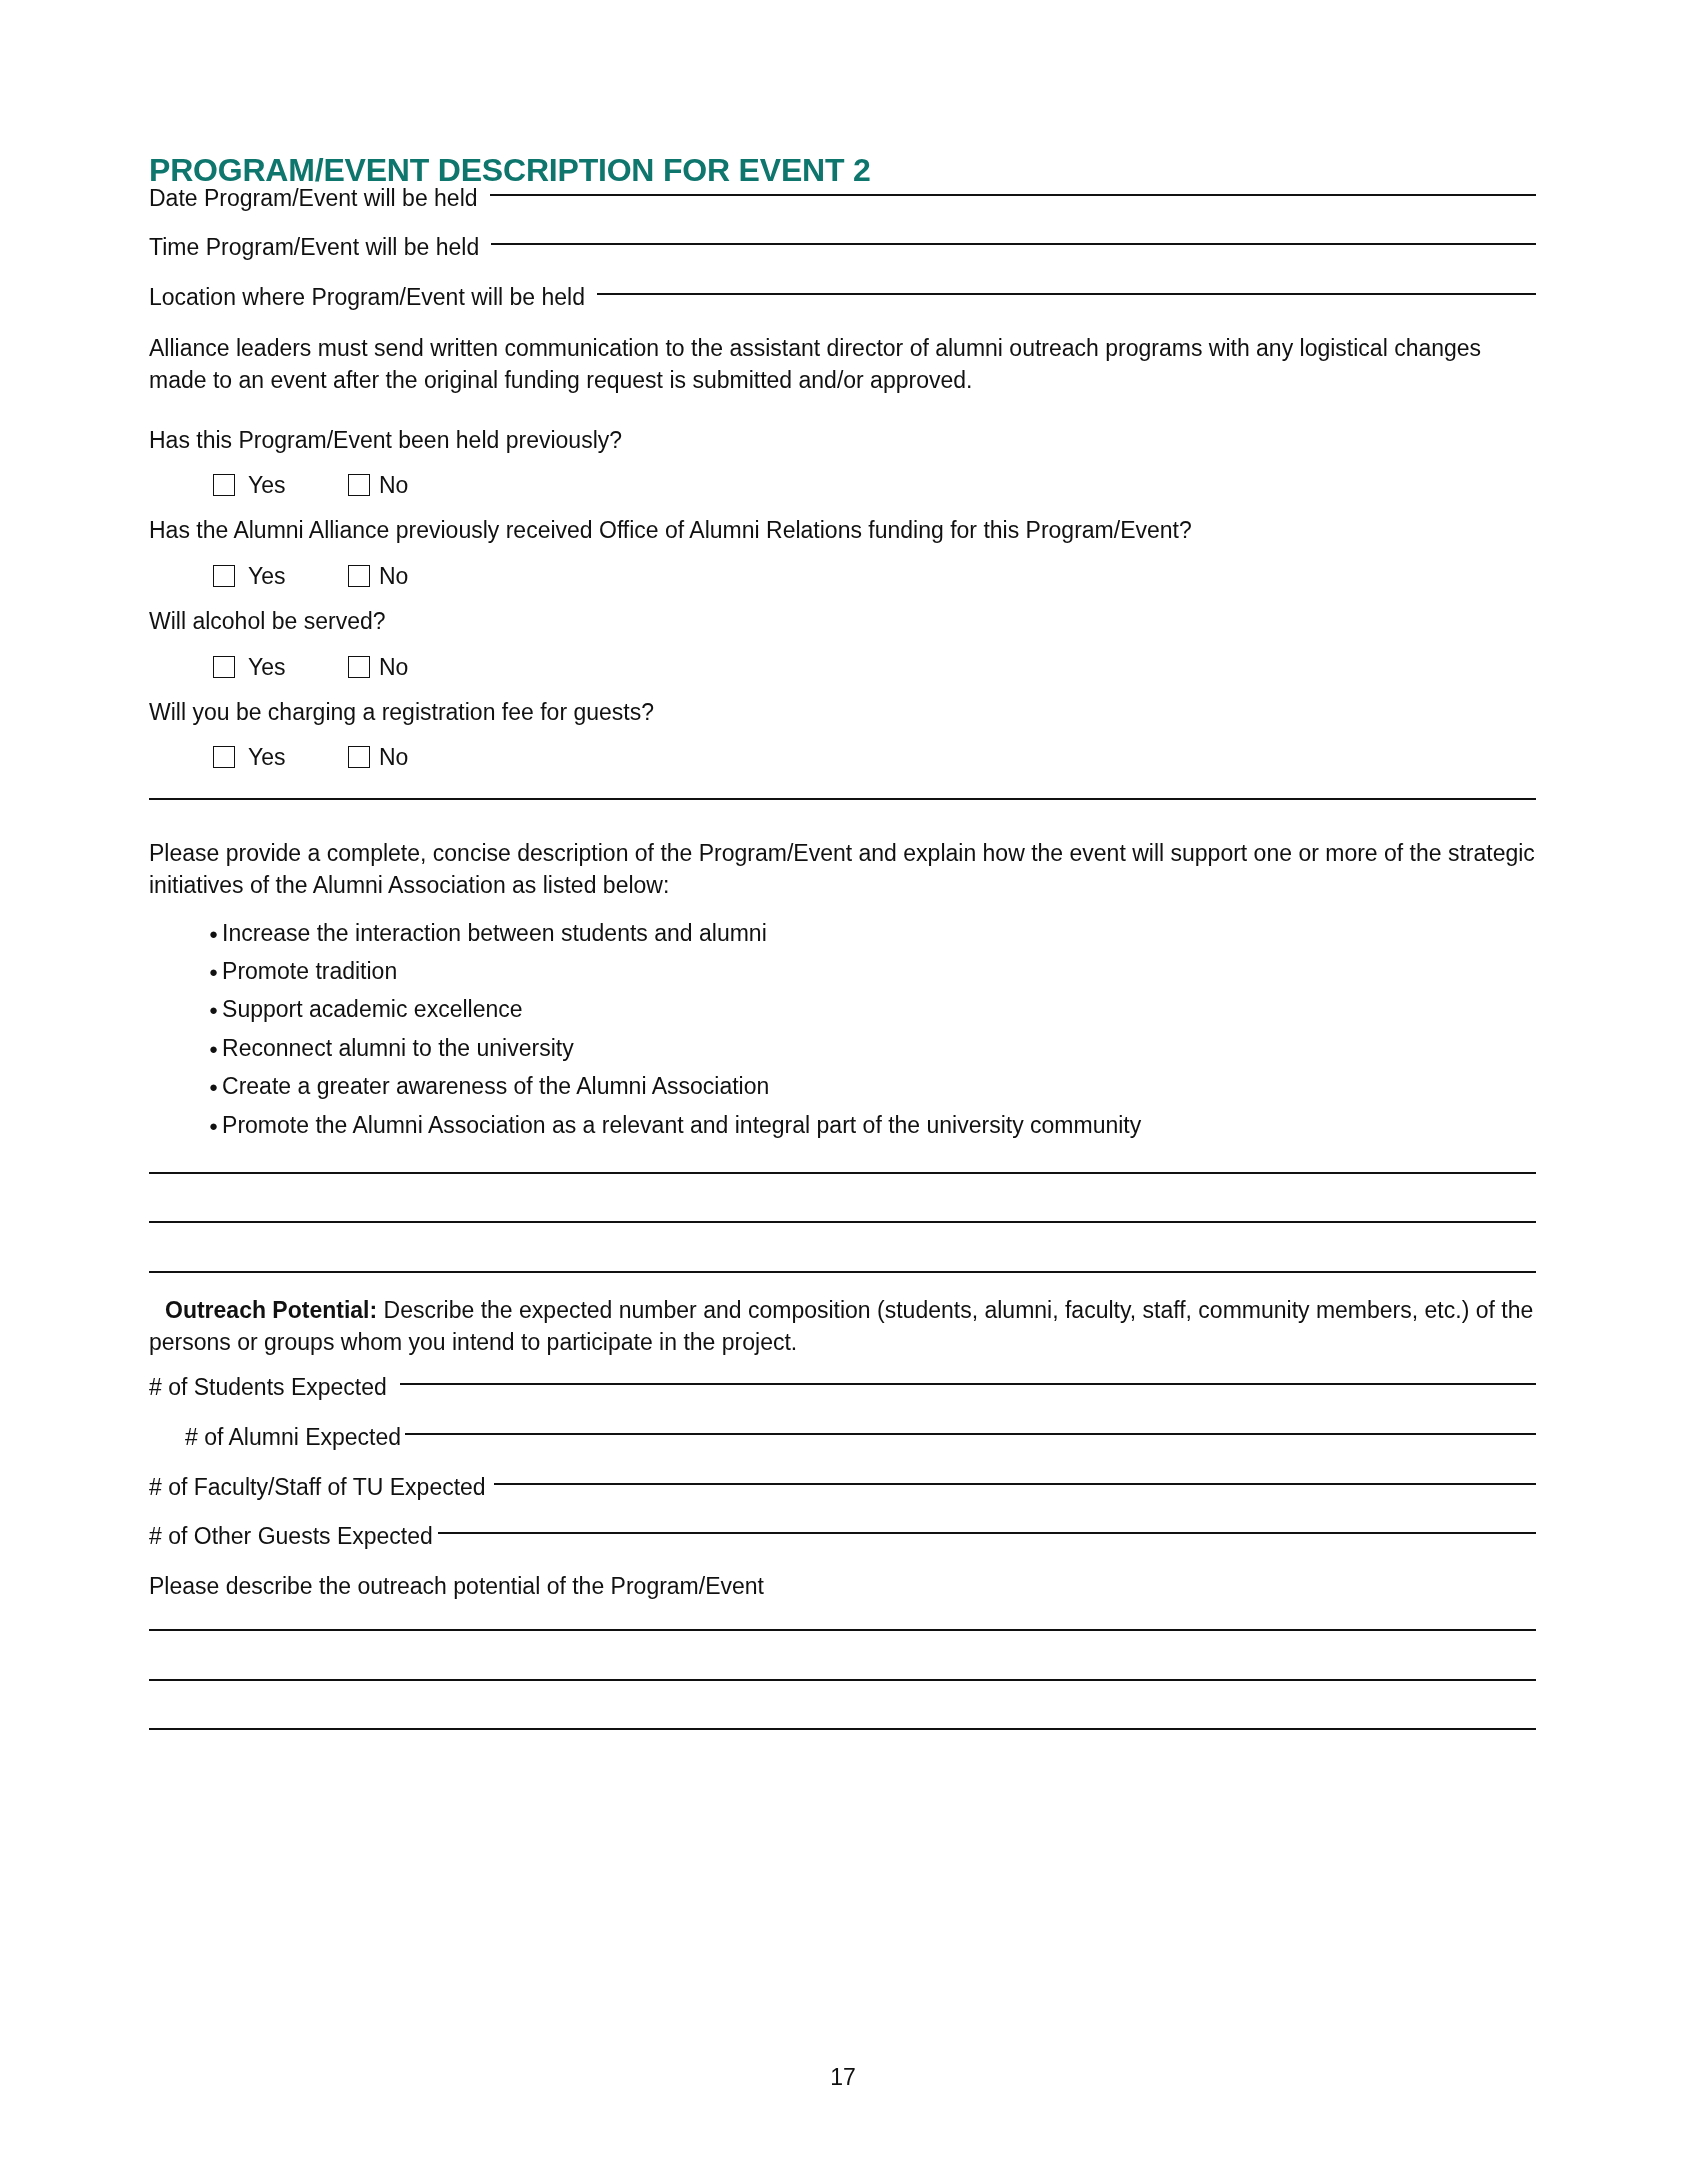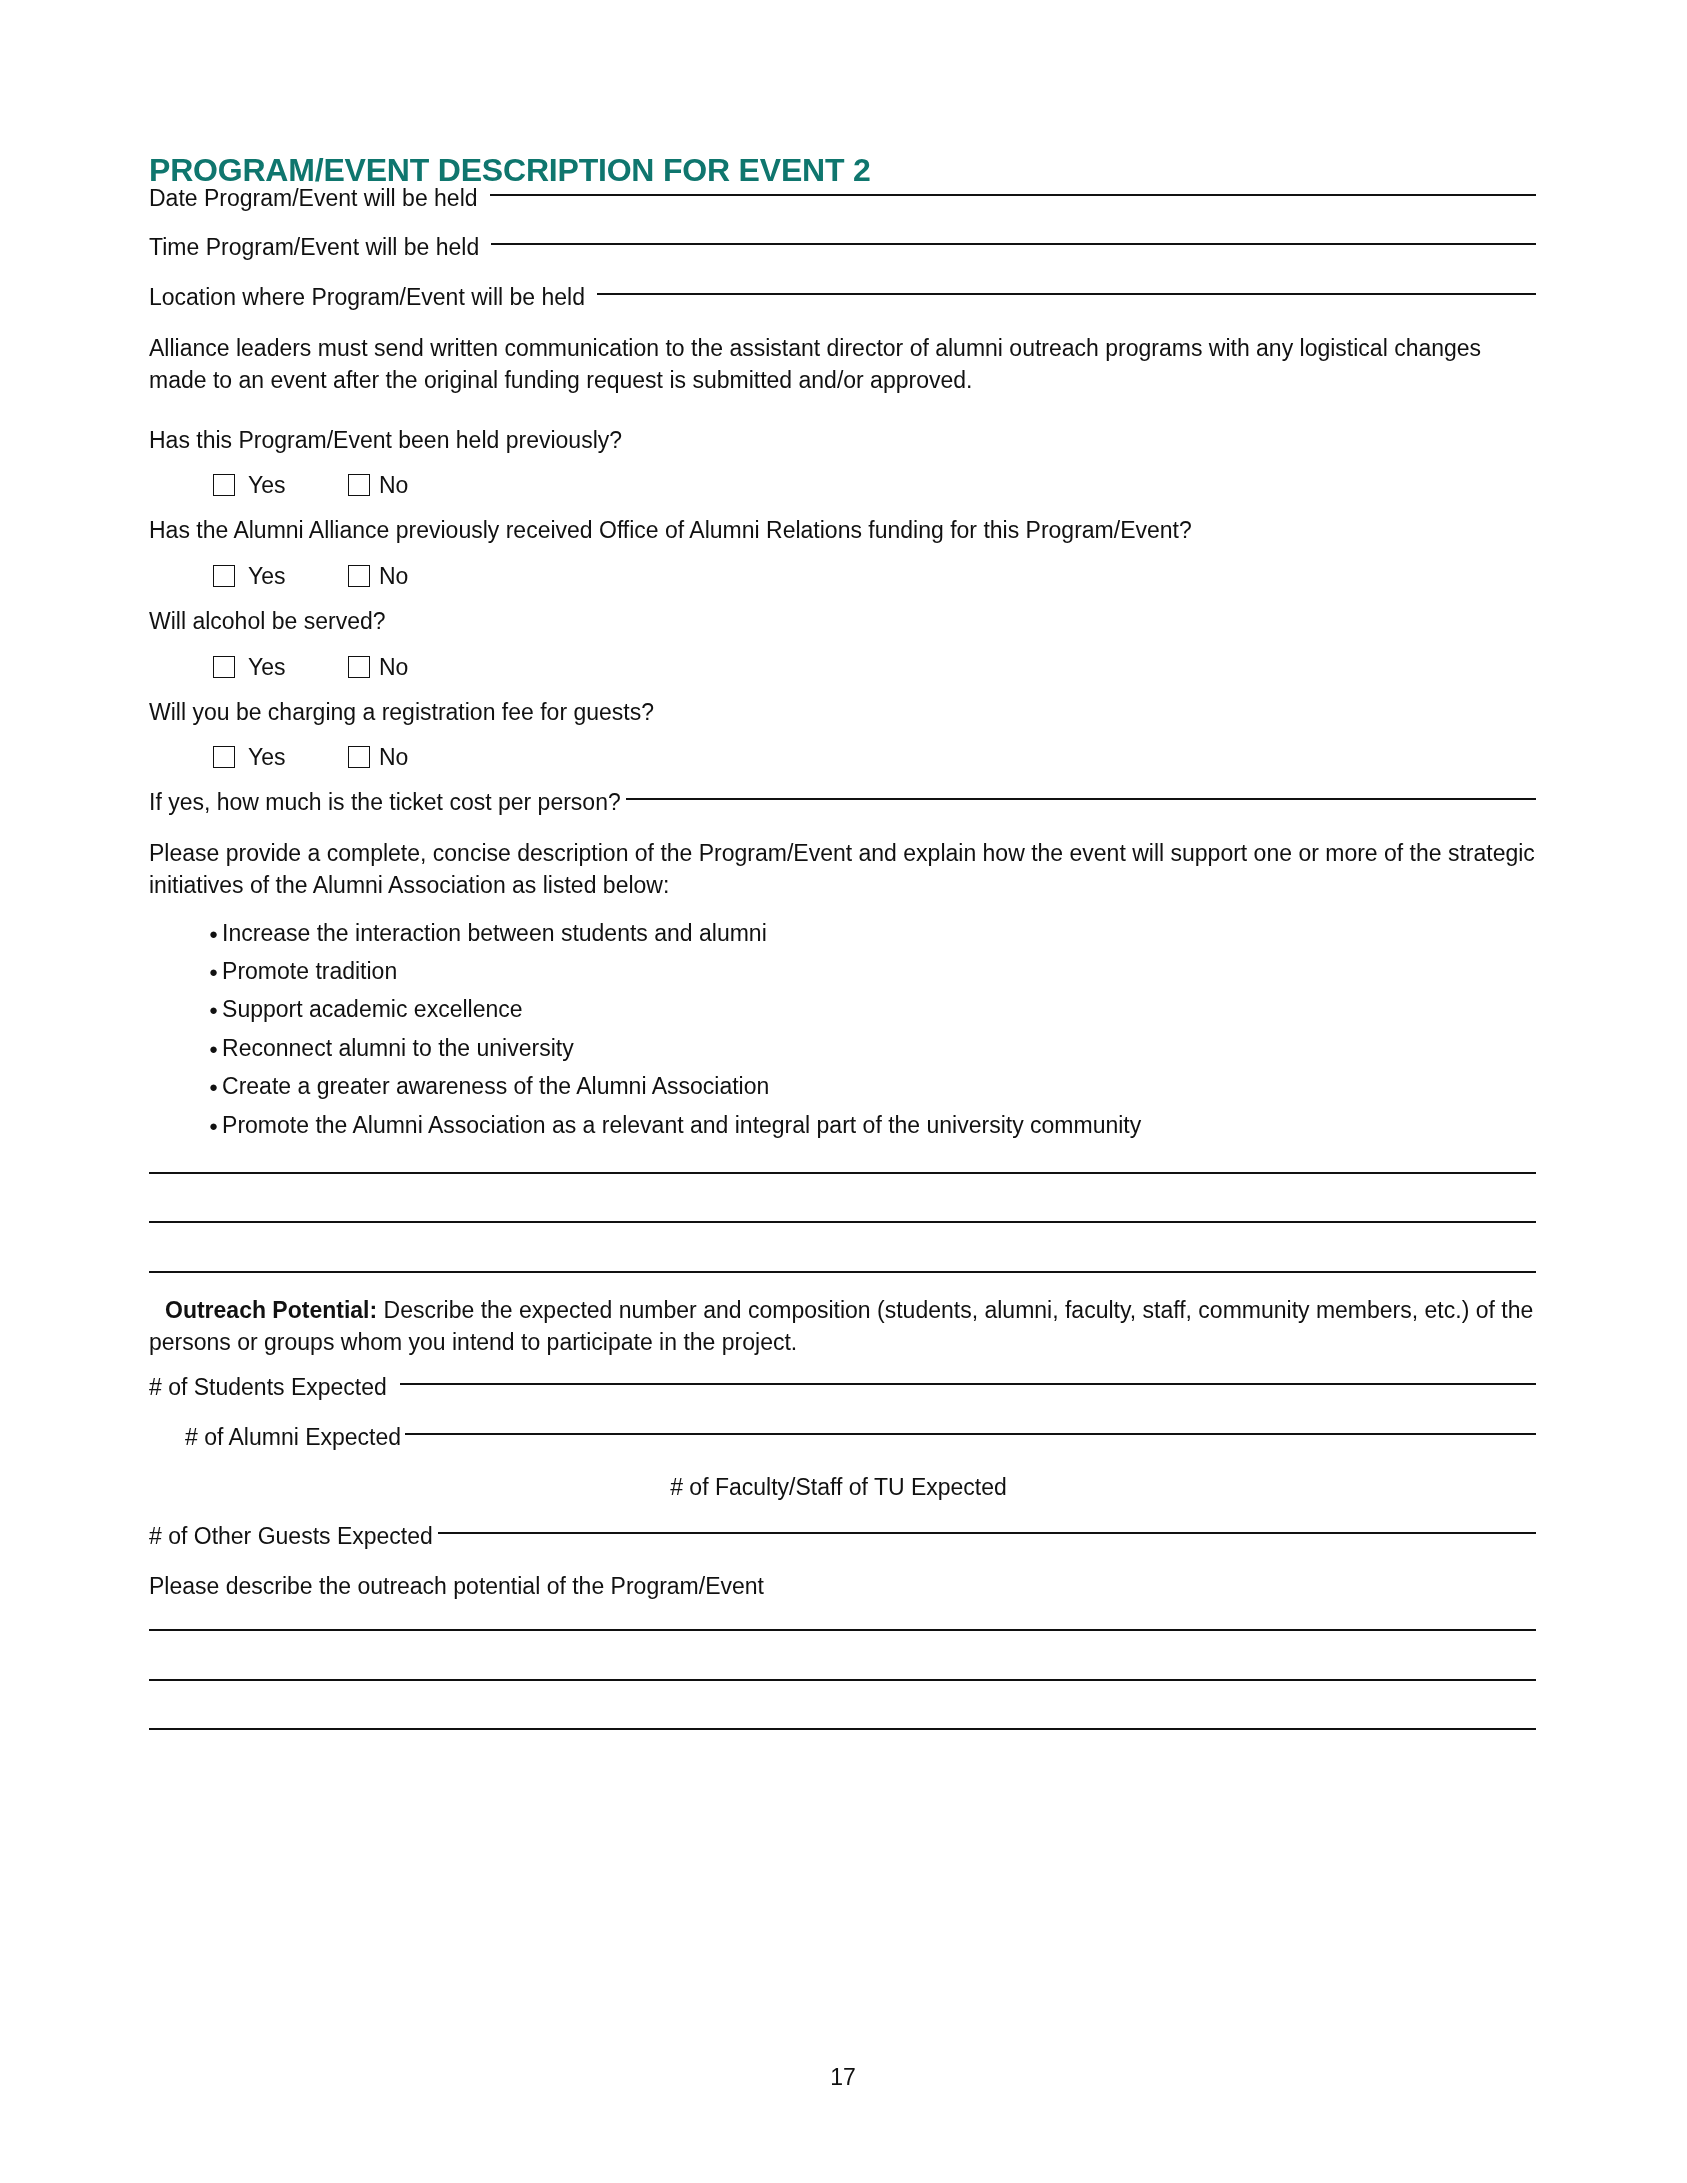--- a/index.html
+++ b/index.html
@@ -58,21 +58,20 @@
 <div class="abs cb" style="left:348px; top:656px;"></div>
 <div class="abs opt" style="left:379px; top:654px;">No</div>
 
 <div class="abs txt" style="left:149px; top:696px;">Will you be charging a registration fee for guests?</div>
 <div class="abs cb" style="left:213px; top:746px;"></div>
 <div class="abs opt" style="left:248px; top:744px;">Yes</div>
 <div class="abs cb" style="left:348px; top:746px;"></div>
 <div class="abs opt" style="left:379px; top:744px;">No</div>
 
 <div class="abs fieldrow" style="top:786px;">
-  <span class="lbl" style="padding-right:5.4px;">If yes, how much is the ticket cost per person?</span>
   <span class="fill"></span>
 </div>
 
 <div class="abs para" style="top:837px;">Please provide a complete, concise description of the Program/Event and explain how the event will support one or more of the strategic initiatives of the Alumni Association as listed below:</div>
 
 <div class="abs bullet-item" style="top:917px;"><span class="dot">●</span><span>Increase the interaction between students and alumni</span></div>
 <div class="abs bullet-item" style="top:955px;"><span class="dot">●</span><span>Promote tradition</span></div>
 <div class="abs bullet-item" style="top:993px;"><span class="dot">●</span><span>Support academic excellence</span></div>
 <div class="abs bullet-item" style="top:1032px;"><span class="dot">●</span><span>Reconnect alumni to the university</span></div>
 <div class="abs bullet-item" style="top:1070px;"><span class="dot">●</span><span>Create a greater awareness of the Alumni Association</span></div>
@@ -85,21 +84,21 @@
 <div class="abs para" style="top:1294px;"><span class="bold">Outreach Potential:</span><span> Describe the expected number and composition (students, alumni, faculty, staff, community members, etc.) of the persons or groups whom you intend to participate in the project.</span></div>
 
 <div class="abs fieldrow" style="top:1371px;">
   <span class="lbl" style="padding-right:13.5px;"># of Students Expected</span>
   <span class="fill"></span>
 </div>
 <div class="abs fieldrow" style="top:1421px;">
   <span class="lbl" style="padding-right:4px;margin-left:36px;"># of Alumni Expected</span>
   <span class="fill"></span>
 </div>
-<div class="abs fieldrow" style="top:1471px;flex-direction:column;">
+<div class="abs fieldrow" style="top:1471px;">
   <span class="lbl" style="padding-right:8px;"># of Faculty/Staff of TU Expected</span>
   <span class="fill"></span>
 </div>
 <div class="abs fieldrow" style="top:1520px;">
   <span class="lbl" style="padding-right:5.4px;"># of Other Guests Expected</span>
   <span class="fill"></span>
 </div>
 
 <div class="abs txt" style="left:149px; top:1570px;">Please describe the outreach potential of the Program/Event</div>
 

